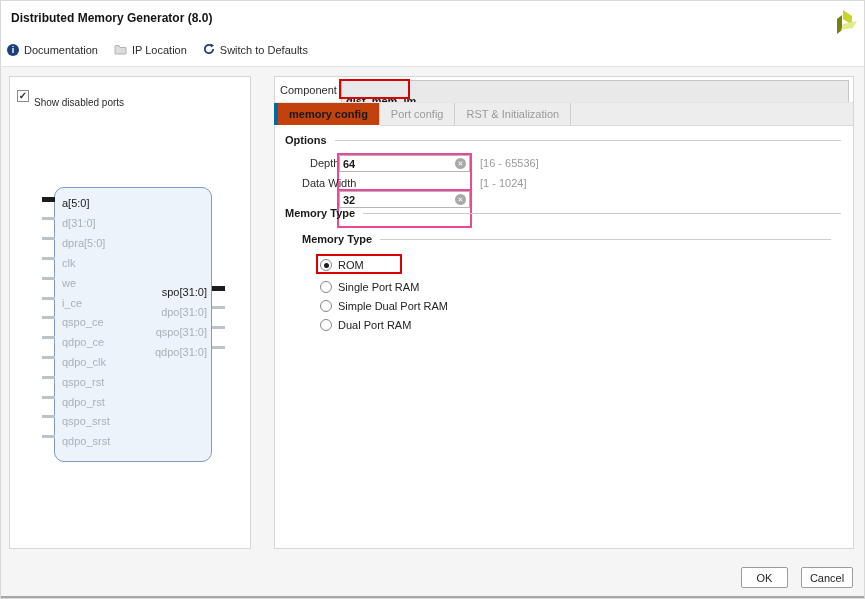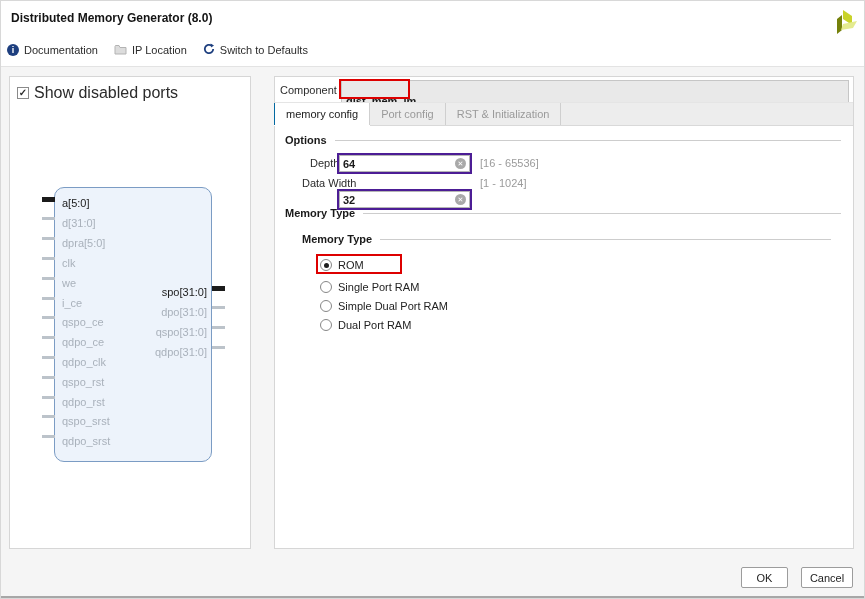--- a/index.html
+++ b/index.html
@@ -16,48 +16,48 @@
   .logo{position:absolute;right:5px;top:6px;}
 
   
   .panel{position:absolute;background:#ffffff;border:1px solid #d6d6d6;box-sizing:border-box;}
   #left-panel{left:8px;top:75px;width:242px;height:473px;}
   #right-panel{left:273px;top:75px;width:580px;height:473px;}
 
   
   .cb-row{position:absolute;left:7px;top:7px;display:flex;align-items:center;gap:5px;}
   .checkbox{width:12px;height:12px;border:1px solid #8a8a8a;background:#fff;box-sizing:border-box;display:flex;align-items:center;justify-content:center;font-size:10px;font-weight:bold;color:#2b2b2b;line-height:1;}
-  .cb-label{font-size:16px;color:#2b2b2b;}
+  .cb-label{font-size:10px;color:#2b2b2b;margin-top:13px;}
 
   .block{position:absolute;left:44px;top:110px;width:158px;height:275px;background:#edf3fb;border:1px solid #7b9cc4;border-radius:10px;box-sizing:border-box;}
   .port{position:absolute;height:16px;display:flex;align-items:flex-start;font-size:11px;}
   .port .stub{width:13px;flex:0 0 13px;}
   .port.l{left:32px;}
   .port.l .plabel{margin-left:7px;}
   .port.r{left:90px;width:125px;justify-content:flex-end;}
   .port.r .stub{margin-left:5px;}
   .port.on .stub{height:5px;background:#1b1b1b;}
   .port.off .stub{height:3px;background:#bcc3ca;}
   .port.on .plabel{color:#1b1b1b;}
   .port.off .plabel{color:#a9b1bb;}
 
   
   .cn-label{position:absolute;left:5px;top:7px;font-size:11px;color:#2b2b2b;}
   .cn-input{position:absolute;left:66px;top:3px;width:508px;height:34px;background:#e9e9e9;border:1px solid #c6c6c6;box-sizing:border-box;font-family:"Liberation Sans",sans-serif;font-size:11px;font-weight:600;color:#1a1a1a;padding:8px 0 0 4px;}
   .cn-redbox{position:absolute;left:64px;top:2px;width:71px;height:20px;border:2px solid #dd0000;box-sizing:border-box;pointer-events:none;}
 
   .tabbar{position:absolute;left:0;top:25px;right:0;height:22px;background:#ededed;border-bottom:1px solid #d9d9d9;display:flex;border-top:1px solid #e5e5e5;}
   .tab{height:22px;line-height:22px;padding:0 11px;font-size:11px;color:#9a9a9a;border-right:1px solid #cfcfcf;cursor:default;}
-  .tab.active{background:#ffffff;color:#1a1a1a;font-weight:normal;border-left:1px solid #0369a1;margin-left:-1px;box-shadow:0 1px 0 0 #ffffff;}
+  .tab.active{background:#c2410c;color:#1a1a1a;font-weight:bold;border-left:4px solid #0369a1;margin-left:-1px;box-shadow:0 1px 0 0 #ffffff;}
 
   .sect{position:absolute;display:flex;align-items:center;font-size:11px;font-weight:bold;color:#1a1a1a;}
   .sect .rule{flex:1;border-top:1px solid #cdcdcd;margin-left:8px;margin-top:1px;}
 
   .fld-label{position:absolute;font-size:11px;color:#2b2b2b;}
-  .redwrap{position:absolute;border:2px solid #4c1d95;box-sizing:border-box;width:135px;height:21px;background:#fff;}
+  .redwrap{position:absolute;border:2px solid #ec4899;box-sizing:border-box;width:135px;height:39px;background:#fff;}
   .tfield{display:flex;align-items:center;width:131px;height:17px;border:1px solid #b5b5b5;box-sizing:border-box;background:#fff;}
   .tfield input{flex:1;border:none;outline:none;height:13px;font-family:"Liberation Sans",sans-serif;font-size:11px;font-weight:600;color:#1a1a1a;padding:0 0 0 3px;background:transparent;min-width:0;}
   .clear-ic{width:11px;height:11px;flex:0 0 11px;border-radius:50%;background:#a9a9a9;color:#fff;font-size:7px;display:flex;align-items:center;justify-content:center;margin-right:3px;line-height:1;}
   .range{position:absolute;font-size:11px;color:#9b9b9b;}
 
   .radio-row{position:absolute;left:45px;display:flex;align-items:center;gap:6px;height:16px;cursor:default;}
   .radio{width:12px;height:12px;border:1px solid #878787;border-radius:50%;background:#fff;box-sizing:border-box;display:flex;align-items:center;justify-content:center;}
   .radio .dot{width:5px;height:5px;border-radius:50%;background:#1d1d1d;display:none;}
   .radio.sel .dot{display:block;}
   .radio-label{font-size:11px;color:#222;}

